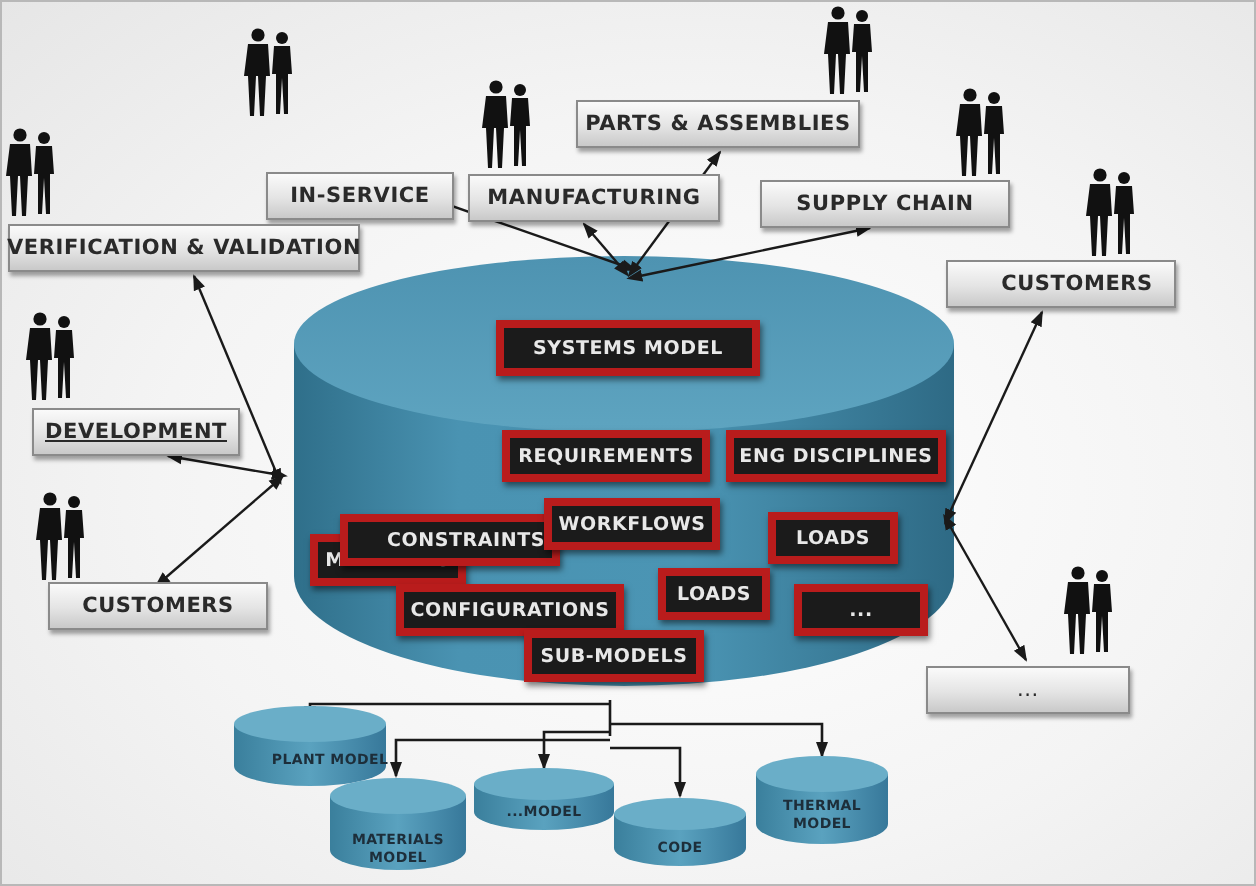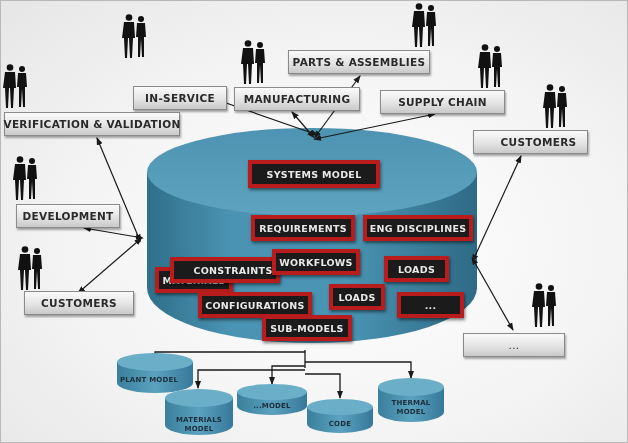--- a/index.html
+++ b/index.html
@@ -144,37 +144,37 @@
     </g>
   </g>
 </svg>
 
 <div class="gbox" style="left:133px;top:62px;width:92px;margin-top:24px;">IN-SERVICE</div>
 <div class="gbox" style="left:288px;top:50px;width:140px;">PARTS &amp; ASSEMBLIES</div>
 <div class="gbox" style="left:234px;top:87px;width:124px;">MANUFACTURING</div>
 <div class="gbox" style="left:380px;top:90px;width:123px;">SUPPLY CHAIN</div>
 <div class="gbox" style="left:4px;top:112px;width:174px;">VERIFICATION &amp; VALIDATION</div>
 <div class="gbox" style="left:473px;top:130px;width:97px;padding-left:16px;">CUSTOMERS</div>
-<div class="gbox" style="left:16px;top:204px;width:102px;">DEVELOPMENT</div>
+<div class="gbox" style="left:16px;top:204px;width:102px;text-decoration:underline;">DEVELOPMENT</div>
 <div class="gbox" style="left:24px;top:291px;width:108px;">CUSTOMERS</div>
 <div class="gbox" style="left:463px;top:333px;width:100px;font-weight:normal;">...</div>
 
 <div class="dbox" style="left:248px;top:160px;width:124px;height:20px;">SYSTEMS MODEL</div>
 <div class="dbox" style="left:155px;top:219px;width:70px;margin-top:48px;">MATERIALS</div>
 <div class="dbox" style="left:251px;top:215px;width:96px;">REQUIREMENTS</div>
 <div class="dbox" style="left:363px;top:215px;width:102px;">ENG DISCIPLINES</div>
 <div class="dbox" style="left:170px;top:257px;width:86px;padding-left:16px;">CONSTRAINTS</div>
 <div class="dbox" style="left:272px;top:249px;width:80px;">WORKFLOWS</div>
 <div class="dbox" style="left:384px;top:256px;width:57px;">LOADS</div>
 <div class="dbox" style="left:198px;top:292px;width:106px;">CONFIGURATIONS</div>
 <div class="dbox" style="left:329px;top:284px;width:48px;">LOADS</div>
 <div class="dbox" style="left:397px;top:292px;width:59px;">...</div>
 <div class="dbox" style="left:262px;top:315px;width:82px;">SUB-MODELS</div>
 
-<div class="sublabel" style="left:117px;top:376px;width:64px;">PLANT MODEL</div>
+<div class="sublabel" style="left:117px;top:376px;width:64px;padding-left:16px;">PLANT MODEL</div>
 <div class="sublabel" style="left:165px;top:416px;width:68px;">
   <div>MATERIALS</div>
   <div>MODEL</div>
 </div>
 <div class="sublabel" style="left:237px;top:402px;width:70px;">...MODEL</div>
 <div class="sublabel" style="left:307px;top:420px;width:66px;">CODE</div>
 <div class="sublabel" style="left:378px;top:399px;width:66px;">
   <div>THERMAL</div>
   <div>MODEL</div>
 </div>

